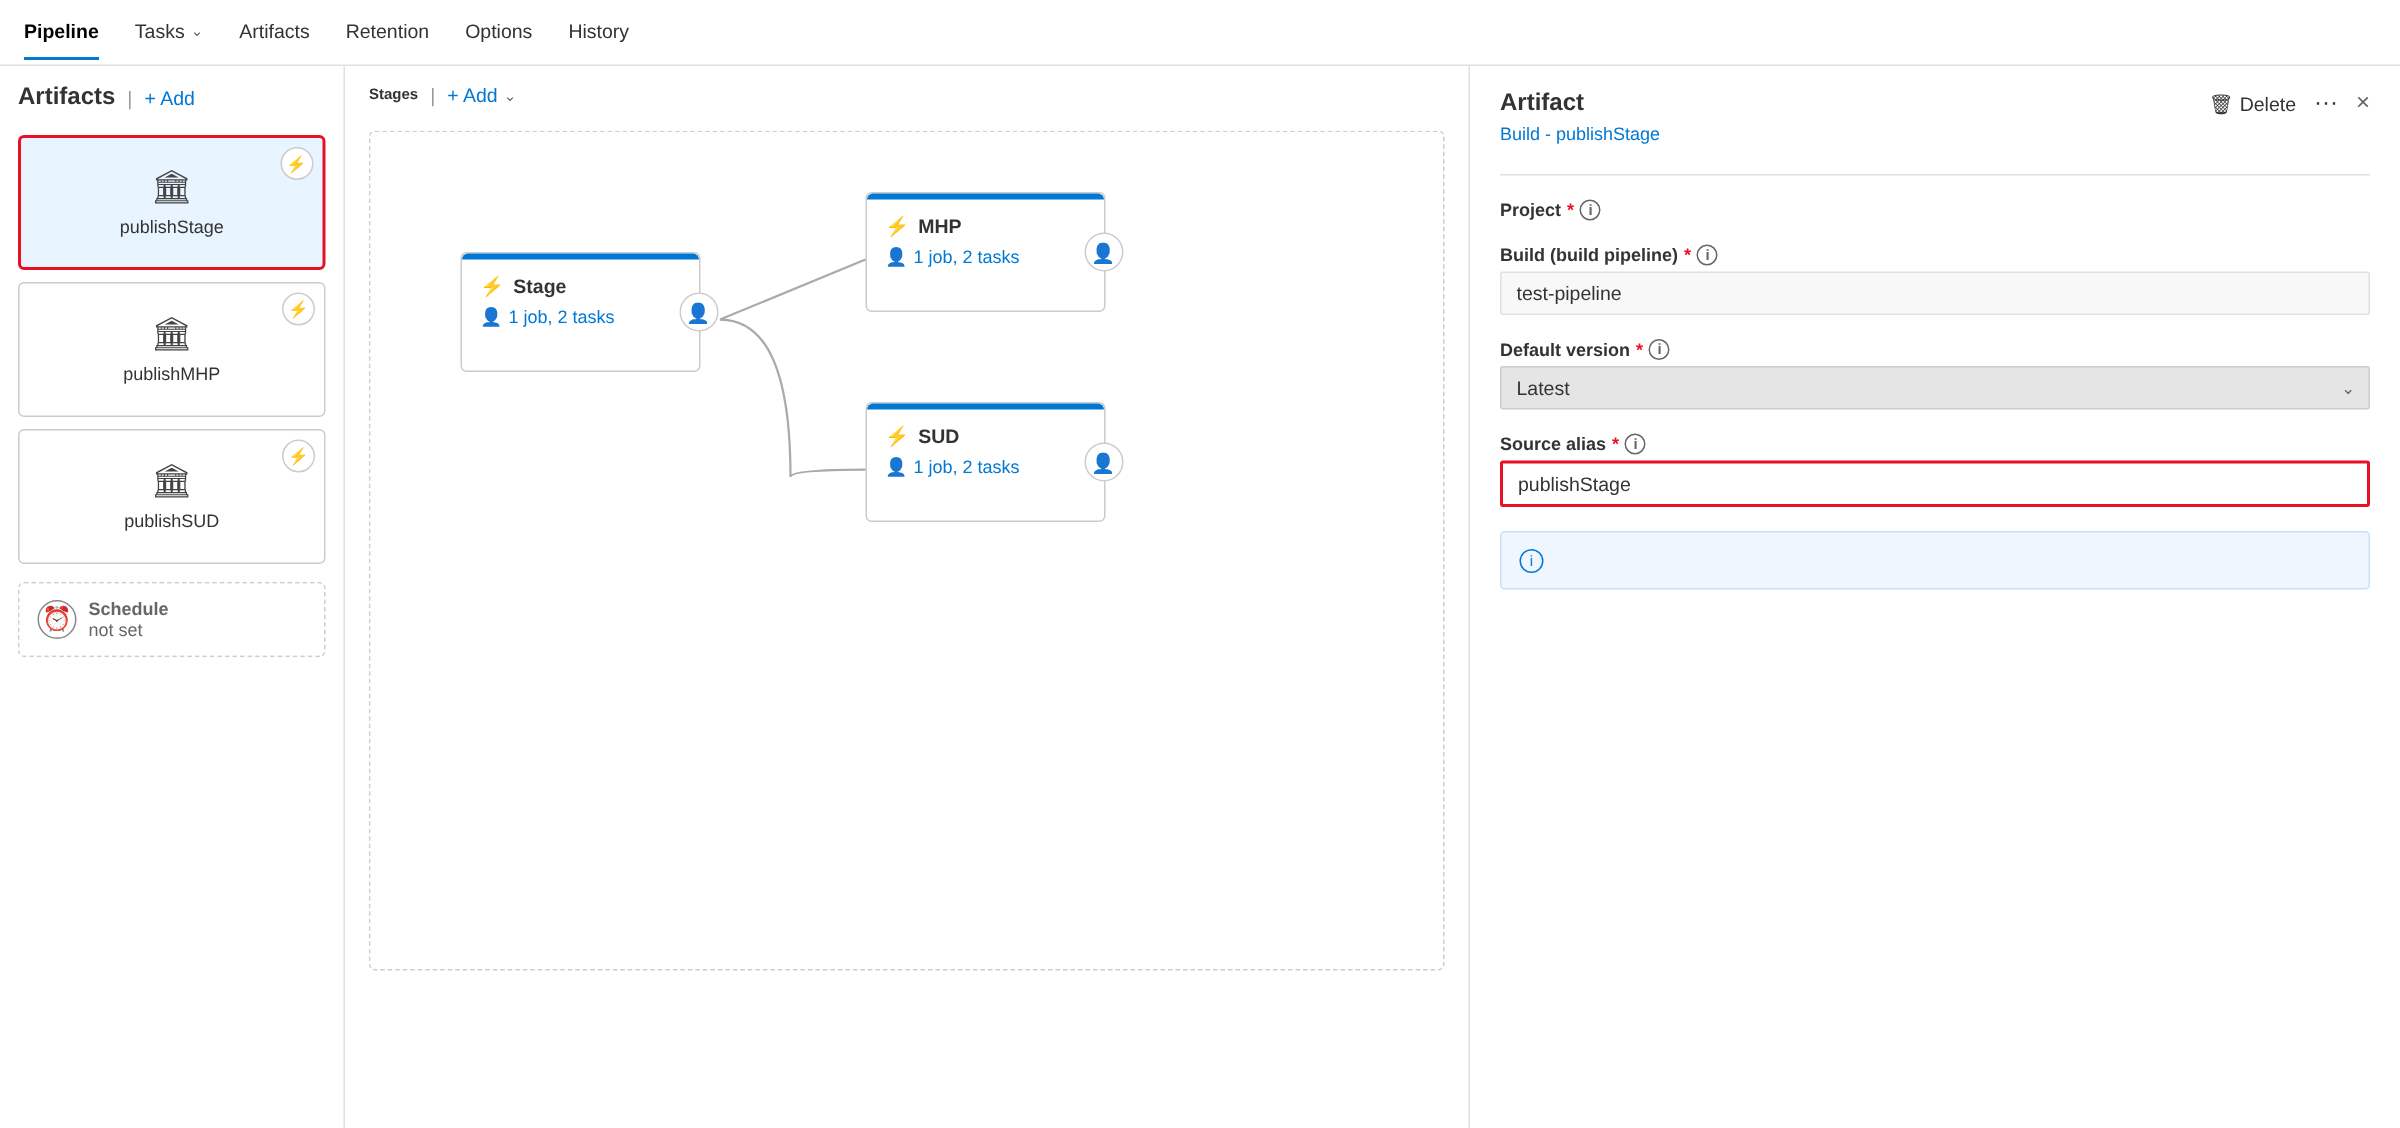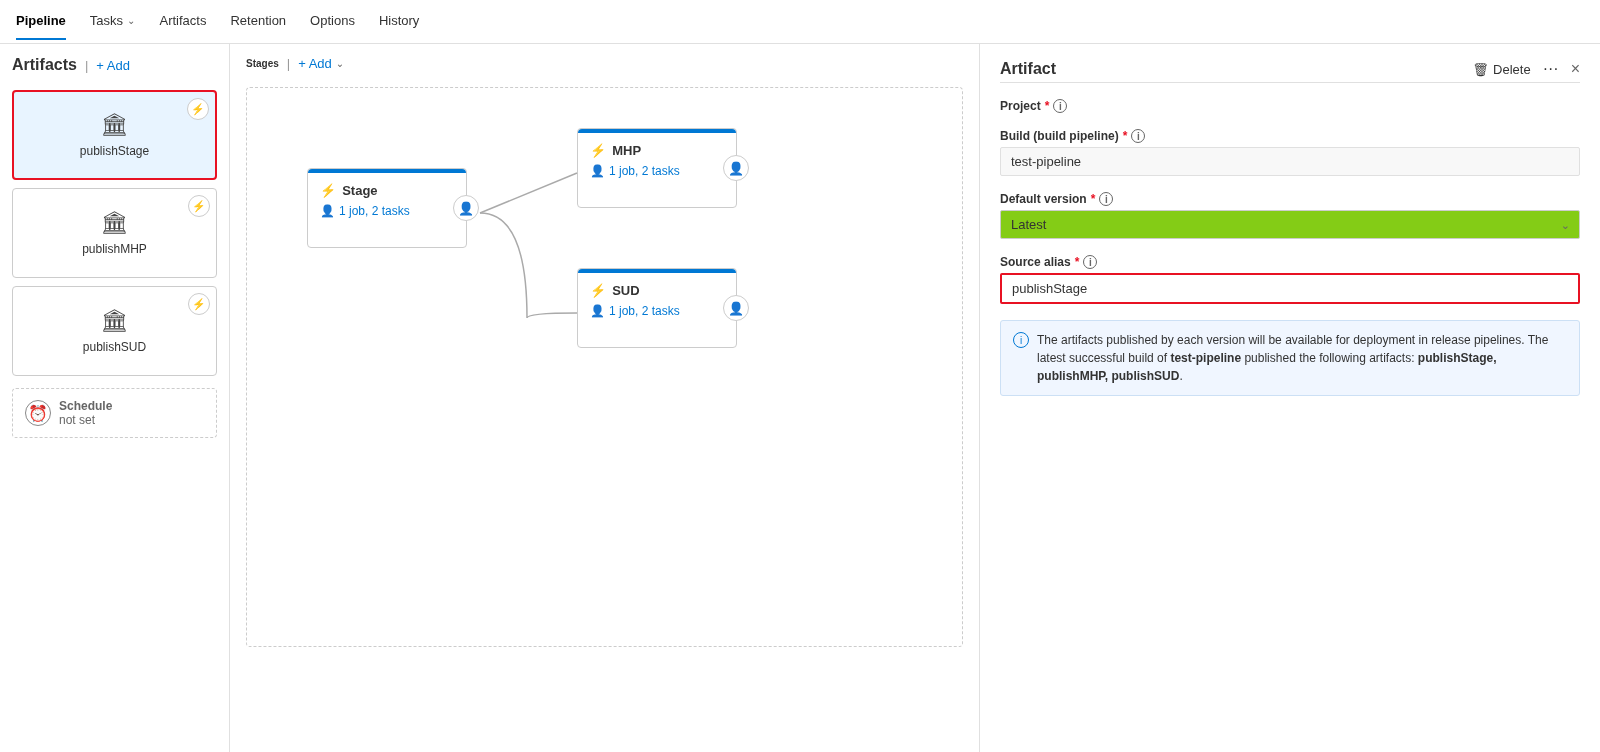--- a/index.html
+++ b/index.html
@@ -336,21 +336,21 @@
     }
 
     .field-select-wrapper {
       position: relative;
     }
     .field-select {
       width: 100%;
       padding: 6px 32px 6px 10px;
       border: 1px solid #ccc;
       border-radius: 2px;
-      background: #84cc16;
+      background: #e5e5e5;
       font-size: 13px;
       color: #333;
       appearance: none;
       cursor: pointer;
       outline: none;
     }
     .select-chevron {
       position: absolute;
       right: 10px;
       top: 50%;
@@ -528,20 +528,21 @@
       <div class="right-panel-actions">
         <button class="delete-btn">
           <span>🗑</span>
           <span>Delete</span>
         </button>
         <button class="more-btn">···</button>
         <button class="close-btn">×</button>
       </div>
     </div>
 
+    <div class="artifact-breadcrumb">Build - publishStage</div>
 
     <hr class="divider">
 
     <div class="field-group">
       <div class="field-label">
         <span>Project</span>
         <span class="required">*</span>
         <span class="info-icon">i</span>
       </div>
     </div>
@@ -575,19 +576,16 @@
       <div class="field-label">
         <span>Source alias</span>
         <span class="required">*</span>
         <span class="info-icon">i</span>
       </div>
       <input type="text" class="field-input focused-red" value="publishStage" style="">
     </div>
 
     <div class="info-box">
       <div class="info-circle">i</div>
-      <div class="info-text">
-        The artifacts published by each version will be available for deployment in release pipelines. The latest successful build of <em>test-pipeline</em> published the following artifacts: <em>publishStage, publishMHP, publishSUD</em>.
-      </div>
     </div>
   </div>
 
 </div>
 
 </body></html>

